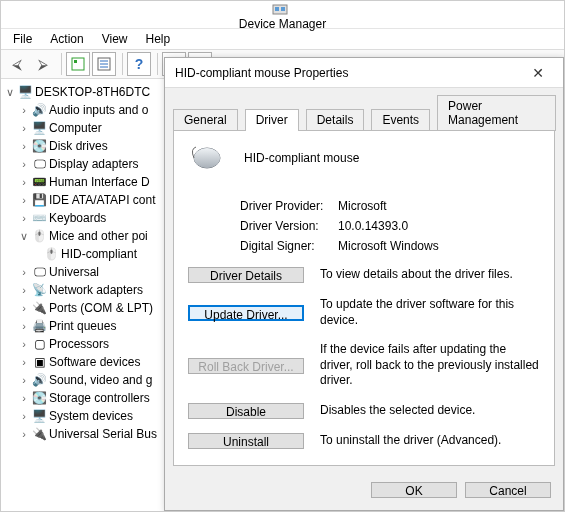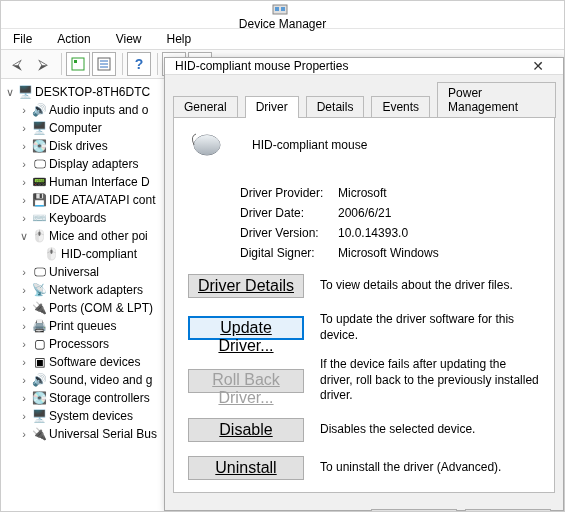--- a/index.html
+++ b/index.html
@@ -26,21 +26,21 @@
   }
   .titlebar .appicon {
     width: 16px; height: 16px; margin-right: 6px;
     display:flex;align-items:center;justify-content:center;
     font-size: 12px;
   }
   .menubar {
     height: 20px;
     display: flex;
     align-items: center;
-    gap: 9px;
+    gap: 2px;
     padding: 0 4px;
   }
   .menubar span {
     padding: 2px 8px;
     cursor: default;
   }
   .toolbar {
     height: 30px;
     display: flex;
     align-items: center;
@@ -123,21 +123,21 @@
     margin: 0 8px 8px 8px;
     background:#fff;
     border:1px solid #bbb;
     flex:1;
     padding:12px 14px;
     position:relative;
   }
   .device-header {
     display:flex;
     align-items:center;
-    gap:24px;
+    gap:16px;
     margin-bottom:26px;
   }
   .mouse-icon {
     width:40px;height:30px;
   }
   .info-row {
     display:flex;
     align-items:center;
     margin-bottom:6px;
     font-size:12px;
@@ -146,27 +146,26 @@
   .action-row {
     display:flex;
     align-items:center;
     gap:16px;
     margin-top:14px;
     font-size:12px;
   }
   .action-row .desc { flex:1; line-height:1.3;}
   .winbtn {
     width:116px;
-    height:24px;
+    height:16px;
     background:#e1e1e1;
     border:1px solid #adadad;
     font-family:inherit;
-    font-size:16px;
+    font-size:12px;
     cursor:default;
-    text-decoration:underline;
   }
   .winbtn.primary {
     border:2px solid #0078d7;
     background:#e5f1fb;
   }
   .winbtn:disabled { color:#a0a0a0;}
   .dlg-footer {
     display:flex;
     justify-content:flex-end;
     gap:8px;
@@ -359,24 +358,20 @@
             </defs>
           </svg>
       </span>
       <span>HID-compliant mouse</span>
     </div>
     <div class="info-row">
       <span class="lbl">Driver Provider:</span>
       <span>Microsoft</span>
     </div>
     <div class="info-row">
-      <span class="lbl">Driver Date:</span>
-      <span>2006/6/21</span>
-    </div>
-    <div class="info-row">
       <span class="lbl">Driver Version:</span>
       <span>10.0.14393.0</span>
     </div>
     <div class="info-row">
       <span class="lbl">Digital Signer:</span>
       <span>Microsoft Windows</span>
     </div>
 
     <div class="action-row">
       <button class="winbtn">Driver Details</button>

